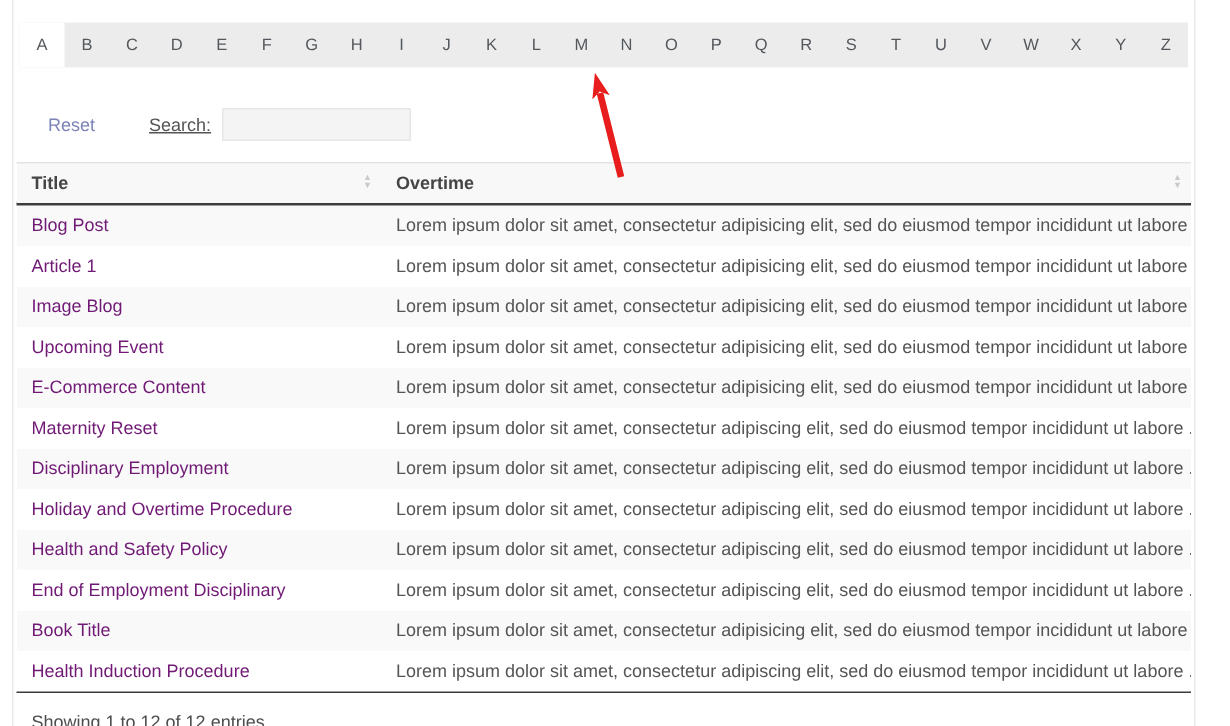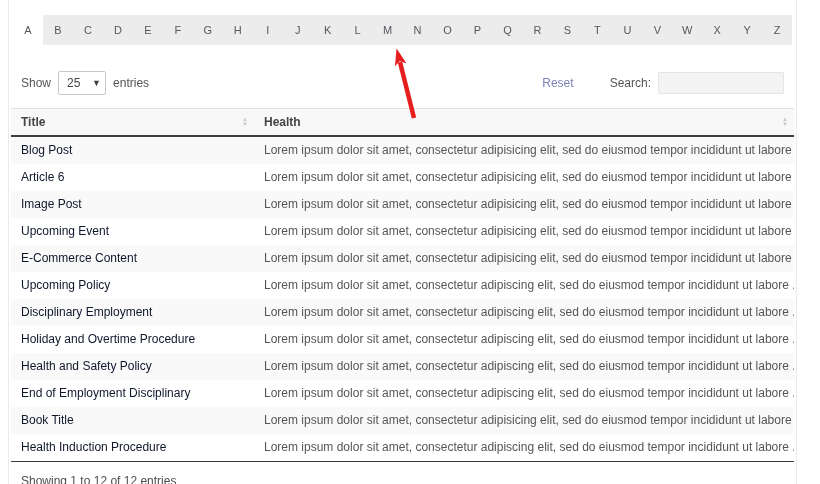--- a/index.html
+++ b/index.html
@@ -36,21 +36,21 @@
     width:48px;height:24px;border:1px solid #c8c8c8;border-radius:2px;
     background:#fff;font-size:12px;color:#444;padding:0 14px 0 8px;
     font-family:"Liberation Sans", sans-serif;
   }
   .selwrap .caret{
     position:absolute;right:5px;top:50%;transform:translateY(-54%);
     font-size:9px;color:#444;pointer-events:none;
   }
   .right-group{display:flex;align-items:center;margin-left:11px;}
   .reset-link{color:#7b83b7;text-decoration:none;cursor:pointer;margin-right:36px;}
-  .search-label{margin-right:7px;color:#555;}
+  .search-label{margin-right:7px;color:#555;text-decoration:underline;}
   .search-input{
     width:126px;height:22px;box-sizing:border-box;
     background:#f4f4f4;border:1px solid #e6e6e6;border-radius:1px;
     font-size:12px;padding:0 6px;color:#444;
   }
   
   table.data{
     margin:13px 2px 0 2px;width:calc(100% - 4px);
     border-collapse:collapse;table-layout:fixed;
   }
@@ -65,21 +65,21 @@
     position:absolute;right:6px;top:50%;transform:translateY(-50%);
     display:flex;flex-direction:column;align-items:center;
     color:#c9c9c9;font-size:6px;line-height:5px;
   }
   table.data td{
     font-size:12px;line-height:13px;padding:7px 10px;color:#555;
     white-space:nowrap;overflow:hidden;
   }
   table.data tbody tr:nth-child(odd){background:#f9f9f9;}
   table.data tbody tr:last-child td{border-bottom:1px solid #3c3c3c;}
-  .title-link{color:#0f172a;text-decoration:none;cursor:pointer;}
+  .title-link{color:#701a75;text-decoration:none;cursor:pointer;}
   
   .table-info{margin:12px 12px 0 12px;font-size:12px;color:#4e4e4e;}
   
   .arrow-overlay{position:absolute;left:370px;top:40px;width:60px;height:82px;z-index:5;pointer-events:none;}
 </style>
 </head>
 <body>
 
 <div class="page">
 
@@ -106,79 +106,69 @@
       <a class="tab">T</a>
       <a class="tab">U</a>
       <a class="tab">V</a>
       <a class="tab">W</a>
       <a class="tab">X</a>
       <a class="tab">Y</a>
       <a class="tab">Z</a>
     </div>
 
   <div class="controls">
-    <div class="length-group">
-      <span>Show</span>
-      <span class="selwrap">
-        <select>
-          <option>25</option>
-        </select>
-        <span class="caret">▼</span>
-      </span>
-      <span>entries</span>
-    </div>
     <div class="right-group">
       <a class="reset-link">Reset</a>
       <span class="search-label">Search:</span>
       <input class="search-input" type="text" value="" style="">
     </div>
   </div>
 
   <table class="data">
     <thead>
       <tr>
         <th class="col-title">
           <span>Title</span>
           <span class="sort-icon">
             <span>▲</span>
             <span>▼</span>
           </span>
         </th>
         <th>
-          <span>Health</span>
+          <span>Overtime</span>
           <span class="sort-icon">
             <span>▲</span>
             <span>▼</span>
           </span>
         </th>
       </tr>
     </thead>
     <tbody id="table-body">
         <tr>
           <td><a class="title-link">Blog Post</a></td>
           <td>Lorem ipsum dolor sit amet, consectetur adipisicing elit, sed do eiusmod tempor incididunt ut labore ...</td>
         </tr>
         <tr>
-          <td><a class="title-link">Article 6</a></td>
-          <td>Lorem ipsum dolor sit amet, consectetur adipisicing elit, sed do eiusmod tempor incididunt ut labore ...</td>
-        </tr>
-        <tr>
-          <td><a class="title-link">Image Post</a></td>
+          <td><a class="title-link">Article 1</a></td>
+          <td>Lorem ipsum dolor sit amet, consectetur adipisicing elit, sed do eiusmod tempor incididunt ut labore ...</td>
+        </tr>
+        <tr>
+          <td><a class="title-link">Image Blog</a></td>
           <td>Lorem ipsum dolor sit amet, consectetur adipisicing elit, sed do eiusmod tempor incididunt ut labore ...</td>
         </tr>
         <tr>
           <td><a class="title-link">Upcoming Event</a></td>
           <td>Lorem ipsum dolor sit amet, consectetur adipisicing elit, sed do eiusmod tempor incididunt ut labore ...</td>
         </tr>
         <tr>
           <td><a class="title-link">E-Commerce Content</a></td>
           <td>Lorem ipsum dolor sit amet, consectetur adipisicing elit, sed do eiusmod tempor incididunt ut labore ...</td>
         </tr>
         <tr>
-          <td><a class="title-link">Upcoming Policy</a></td>
+          <td><a class="title-link">Maternity Reset</a></td>
           <td>Lorem ipsum dolor sit amet, consectetur adipiscing elit, sed do eiusmod tempor incididunt ut labore ...</td>
         </tr>
         <tr>
           <td><a class="title-link">Disciplinary Employment</a></td>
           <td>Lorem ipsum dolor sit amet, consectetur adipiscing elit, sed do eiusmod tempor incididunt ut labore ...</td>
         </tr>
         <tr>
           <td><a class="title-link">Holiday and Overtime Procedure</a></td>
           <td>Lorem ipsum dolor sit amet, consectetur adipiscing elit, sed do eiusmod tempor incididunt ut labore ...</td>
         </tr>

